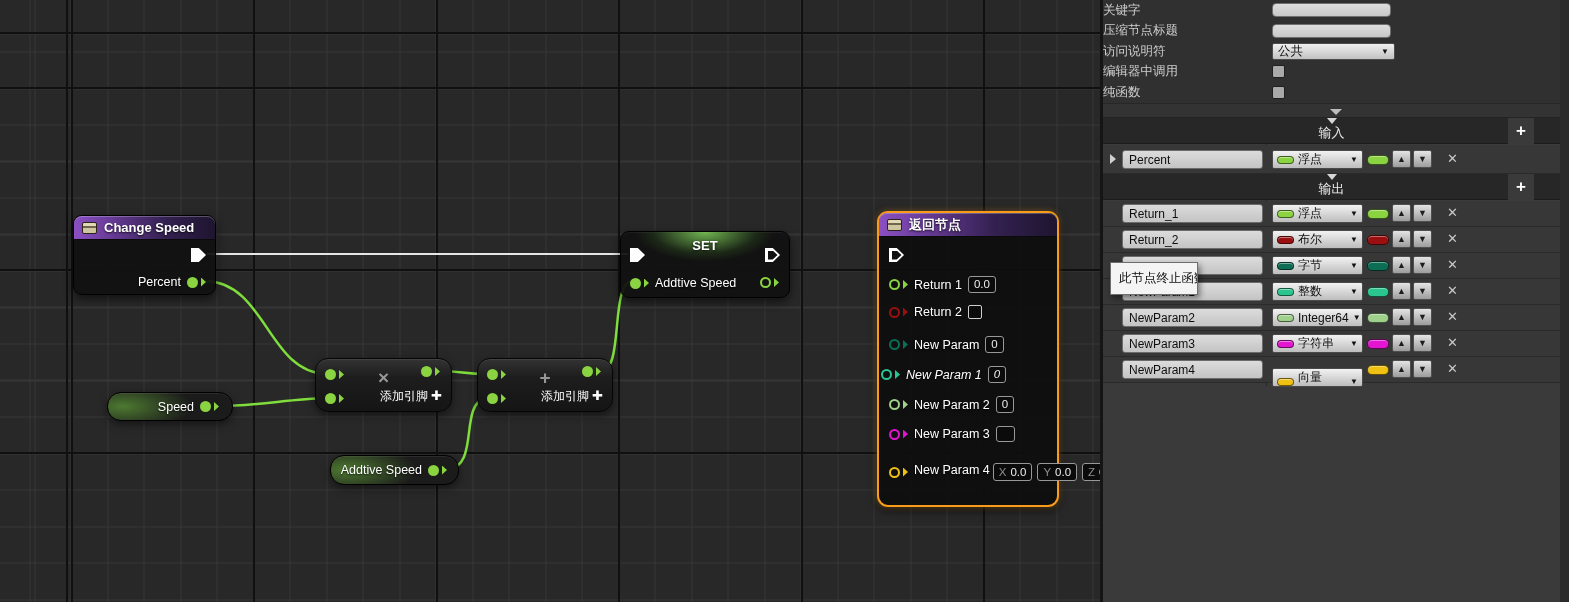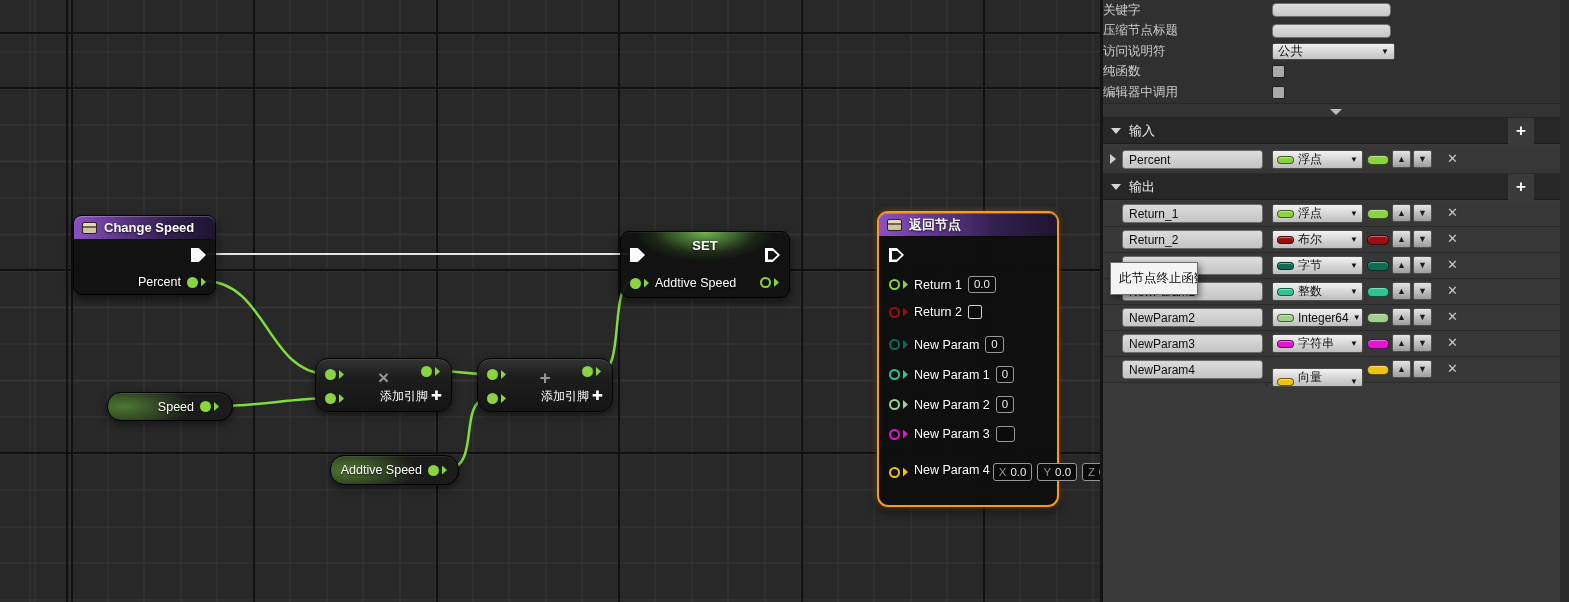--- a/index.html
+++ b/index.html
@@ -89,21 +89,21 @@
     padding:0 5px; color:#101010; }
   .pdrop .arrow { margin-left:auto; color:#111; font-size:8px; }
   .pcheck { width:13px; height:13px; margin-left:6px; background:#a9a9a9; border:1px solid #1f1f1f; border-radius:2px; }
 
   .chevrow { position:absolute; left:0; top:103px; width:457px; height:15px; background:#333;
     border-top:1px solid #272727; border-bottom:1px solid #242424; }
   .chevrow .chev { position:absolute; left:227px; top:5px; width:0; height:0;
     border-left:6px solid transparent; border-right:6px solid transparent; border-top:6px solid #bdbdbd; }
 
   .sechdr { position:absolute; left:0; width:457px; height:26px; background:#272727;
-    border-bottom:1px solid #1c1c1c; display:flex; align-items:center; color:#ececec; font-size:13px; }
+    border-bottom:1px solid #1c1c1c; display:flex; align-items:center; color:#ececec; font-size:13px;flex-direction:column; }
   .sechdr .tri { width:0; height:0; margin:0 8px 0 8px;
     border-left:5px solid transparent; border-right:5px solid transparent; border-top:6px solid #d6d6d6; }
   .plusbtn { position:absolute; right:26px; top:0; width:26px; height:26px; background:#3a3a3a;
     color:#fff; font-size:17px; font-weight:bold; text-align:center; line-height:25px; }
 
   .paramrow { position:absolute; left:0; width:457px; height:26px; background:#373737;
     border-bottom:1px solid #2a2a2a; display:flex; align-items:center; }
   .paramrow.tall { height:29px; }
   .expander { width:0; height:0; margin-left:7px; border-top:5px solid transparent;
     border-bottom:5px solid transparent; border-left:6px solid #cfcfcf; }
@@ -244,21 +244,21 @@
         <span class="cbox"></span>
       </div>
 
       <div class="pinrow" style="left:10px; top:123px;">
         <span class="pin-ring" style="border-color: rgb(12, 110, 84);"></span>
         <span class="pin-tick" style="background-color: rgb(12, 110, 84);"></span>
         <span class="pinlabel">New Param</span>
         <span class="vbox">0</span>
       </div>
 
-      <div class="pinrow" style="left:10px; top:153px;">
+      <div class="pinrow" style="left:2px; top:153px;font-style:italic;">
         <span class="pin-ring" style="border-color: rgb(43, 198, 144);"></span>
         <span class="pin-tick" style="background-color: rgb(43, 198, 144);"></span>
         <span class="pinlabel">New Param 1</span>
         <span class="vbox">0</span>
       </div>
 
       <div class="pinrow" style="left:10px; top:183px;">
         <span class="pin-ring" style="border-color: rgb(159, 208, 140);"></span>
         <span class="pin-tick" style="background-color: rgb(159, 208, 140);"></span>
         <span class="pinlabel">New Param 2</span>
@@ -311,25 +311,25 @@
         <input class="tfield" value="" style="">
       </div>
       <div class="proprow">
         <span class="proplabel">访问说明符</span>
         <span class="pdrop">
           <span>公共</span>
           <span class="arrow">▼</span>
         </span>
       </div>
       <div class="proprow">
+        <span class="proplabel">编辑器中调用</span>
+        <span class="pcheck"></span>
+      </div>
+      <div class="proprow">
         <span class="proplabel">纯函数</span>
-        <span class="pcheck"></span>
-      </div>
-      <div class="proprow">
-        <span class="proplabel">编辑器中调用</span>
         <span class="pcheck"></span>
       </div>
     </div>
 
     <div class="chevrow">
       <span class="chev"></span>
     </div>
 
     <div class="sechdr" style="top:118px;">
       <span class="tri"></span>

